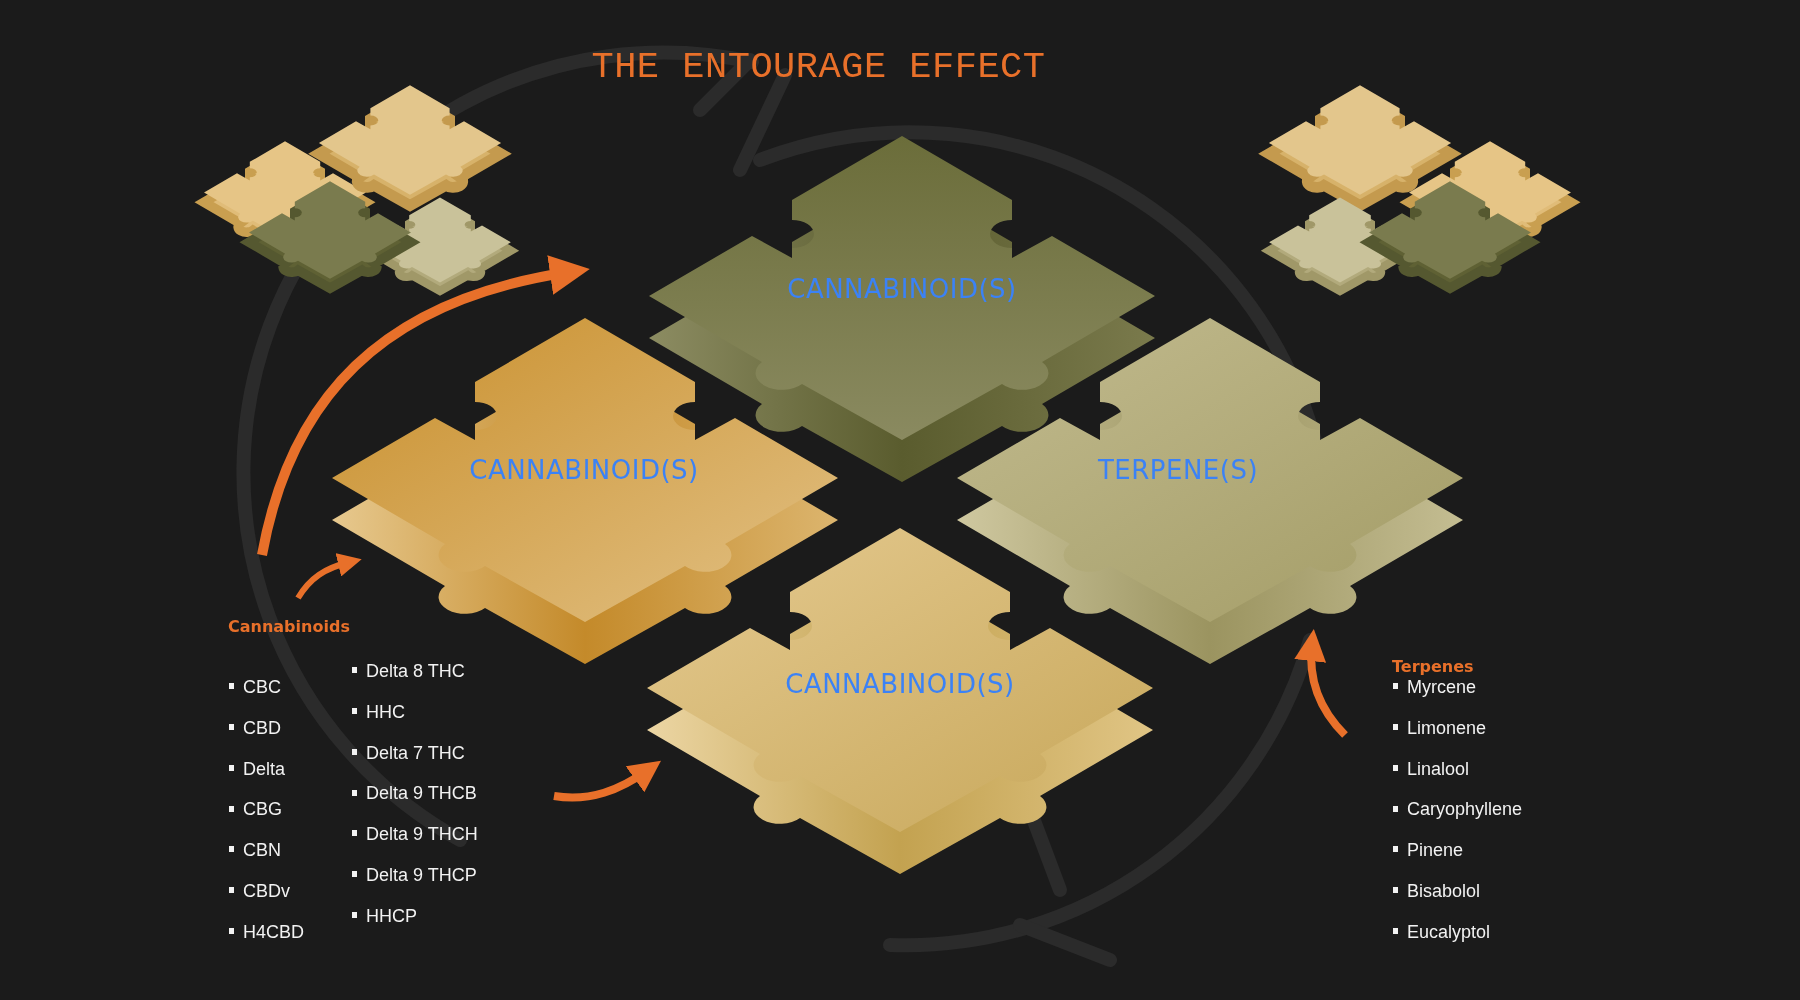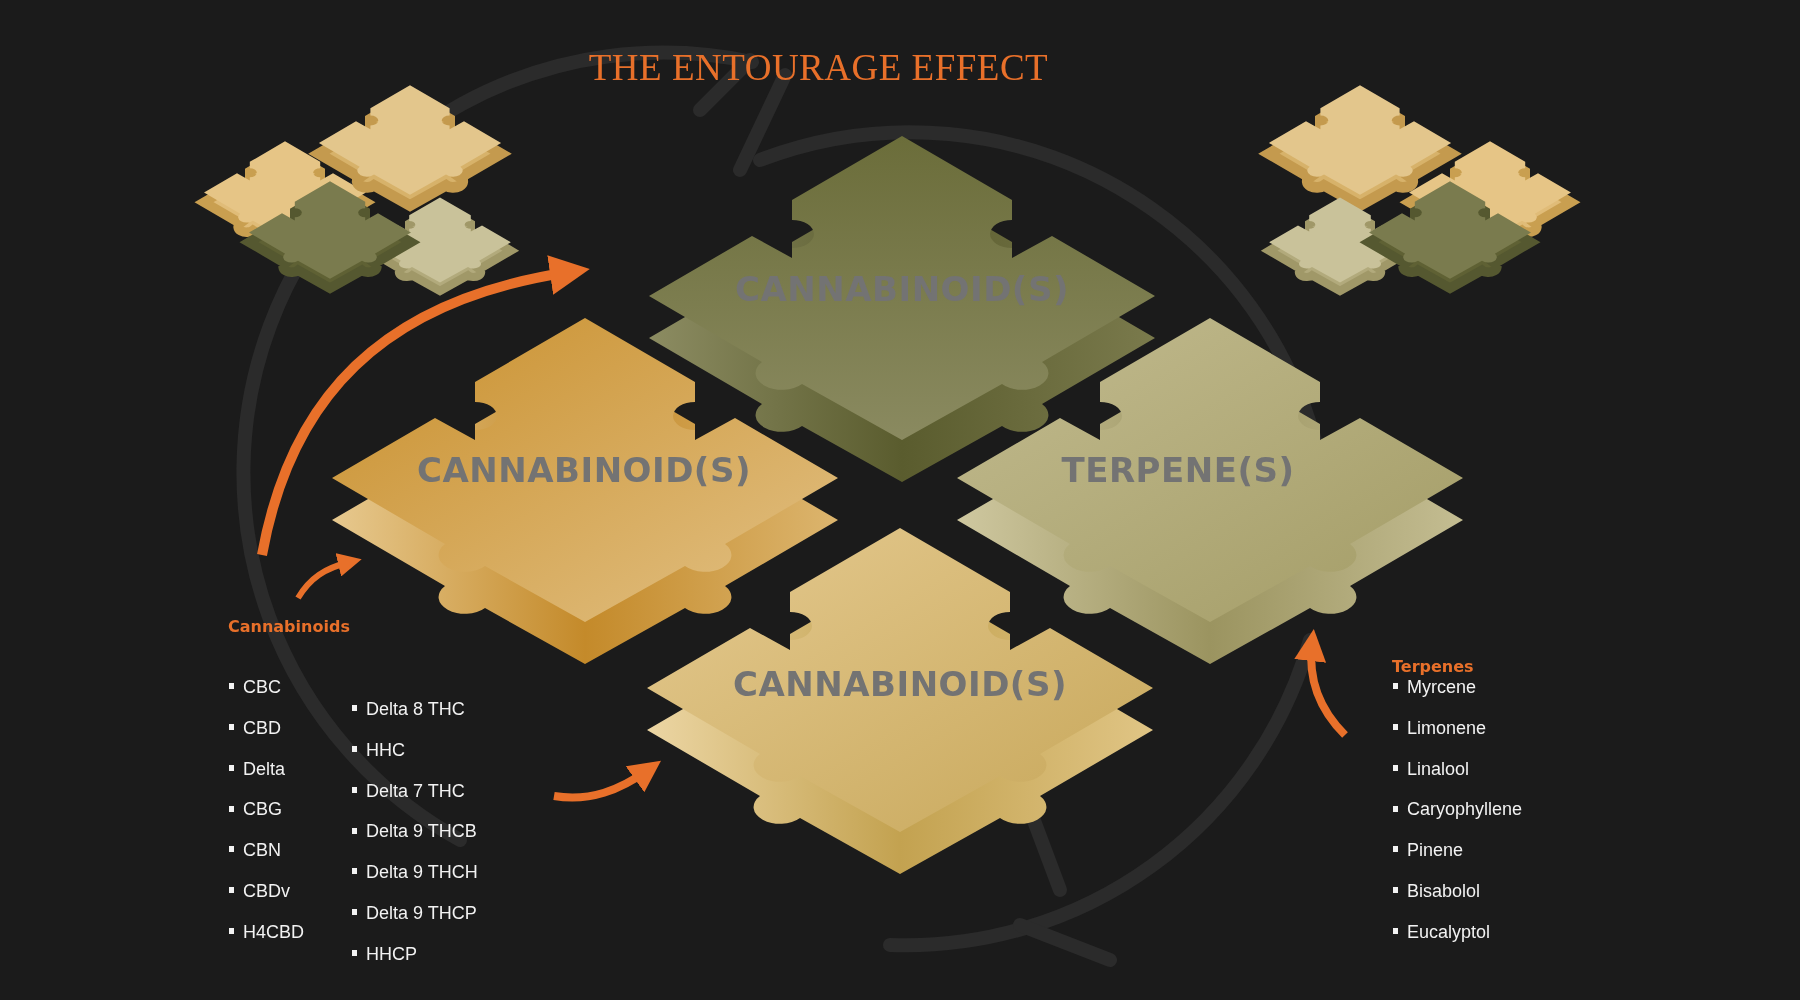--- a/index.html
+++ b/index.html
@@ -1,22 +1,22 @@
 <!DOCTYPE html>
 <html><head>
 <meta charset="utf-8">
 <style>
   html, body { margin:0; padding:0; }
   body { width:1800px; height:1000px; background:#1b1b1b; overflow:hidden; position:relative;
          font-family:"Liberation Sans", sans-serif; }
   #stage { position:absolute; left:0; top:0; width:1800px; height:1000px; }
   .title { position:absolute; left:0; width:1637px; top:46px; text-align:center; color:#e8702a;
-           font-family:Liberation Serif, serif; font-size:37px; font-weight:500; letter-spacing:0.5px; }
+           font-family:Liberation Mono, monospace; font-size:37px; font-weight:500; letter-spacing:0.5px; }
   .piece-label { position:absolute; transform:translate(-50%,-50%); font-family:"DejaVu Sans", sans-serif;
-                 font-weight:bold; font-size:34px; color:#737373; letter-spacing:0.5px; white-space:nowrap; }
+                 font-weight:normal; font-size:26px; color:#3b82f6; letter-spacing:0.5px; white-space:nowrap; }
   .list-head { position:absolute; color:#e8702a; font-family:"DejaVu Sans", sans-serif; font-weight:bold; font-size:16px; }
   .list { position:absolute; margin:0; padding:0; list-style:none; }
   .list li { color:#f2f2f2; font-size:18px; height:40.8px; line-height:40.8px; white-space:nowrap; }
   .list li .bullet { display:inline-block; width:5px; height:6px; background:#f2f2f2; margin-right:9px; vertical-align:middle; position:relative; top:-2px; }
 </style>
 </head>
 <body>
 
 <svg id="stage" width="1800" height="1000" viewBox="0 0 1800 1000" xmlns="http://www.w3.org/2000/svg">
   <defs>
@@ -144,21 +144,21 @@
 <div class="list-head" style="left:228px;top:617px;">Cannabinoids</div>
 <ul class="list" style="left:229px;top:667px;">
   <li><span class="bullet"></span><span>CBC</span></li>
   <li><span class="bullet"></span><span>CBD</span></li>
   <li><span class="bullet"></span><span>Delta</span></li>
   <li><span class="bullet"></span><span>CBG</span></li>
   <li><span class="bullet"></span><span>CBN</span></li>
   <li><span class="bullet"></span><span>CBDv</span></li>
   <li><span class="bullet"></span><span>H4CBD</span></li>
 </ul>
-<ul class="list" style="left:352px;top:689px;">
+<ul class="list" style="left:352px;top:651px;">
   <li><span class="bullet"></span><span>Delta 8 THC</span></li>
   <li><span class="bullet"></span><span>HHC</span></li>
   <li><span class="bullet"></span><span>Delta 7 THC</span></li>
   <li><span class="bullet"></span><span>Delta 9 THCB</span></li>
   <li><span class="bullet"></span><span>Delta 9 THCH</span></li>
   <li><span class="bullet"></span><span>Delta 9 THCP</span></li>
   <li><span class="bullet"></span><span>HHCP</span></li>
 </ul>
 
 <div class="list-head" style="left:1392px;top:617px;margin-top:40px;">Terpenes</div>

